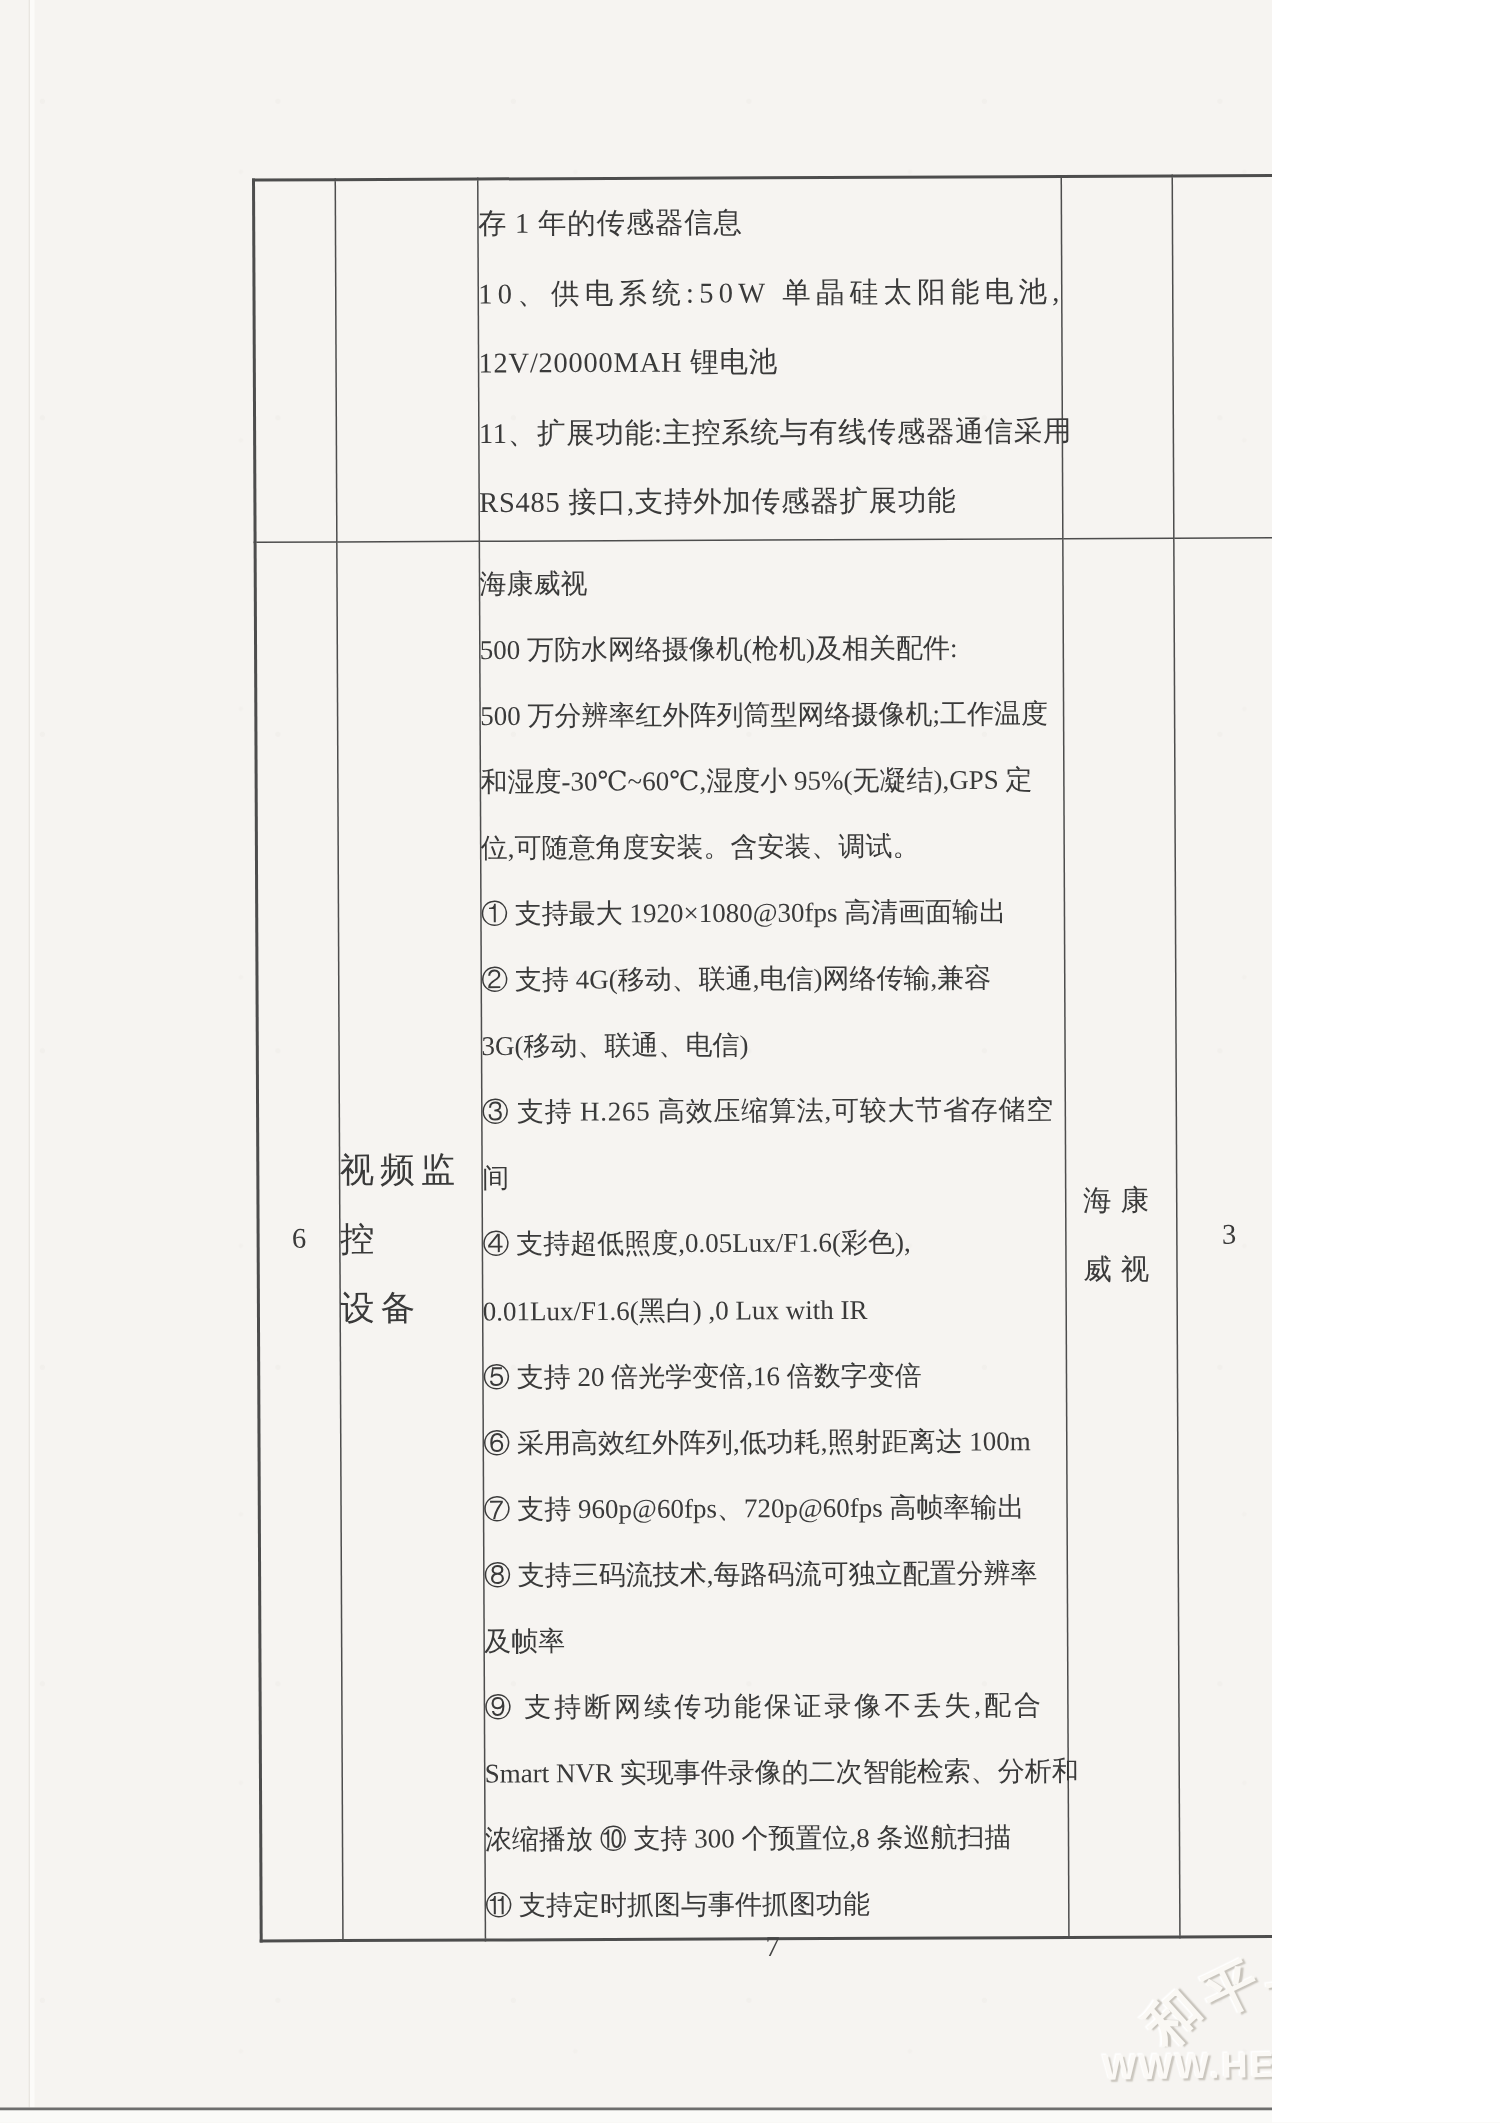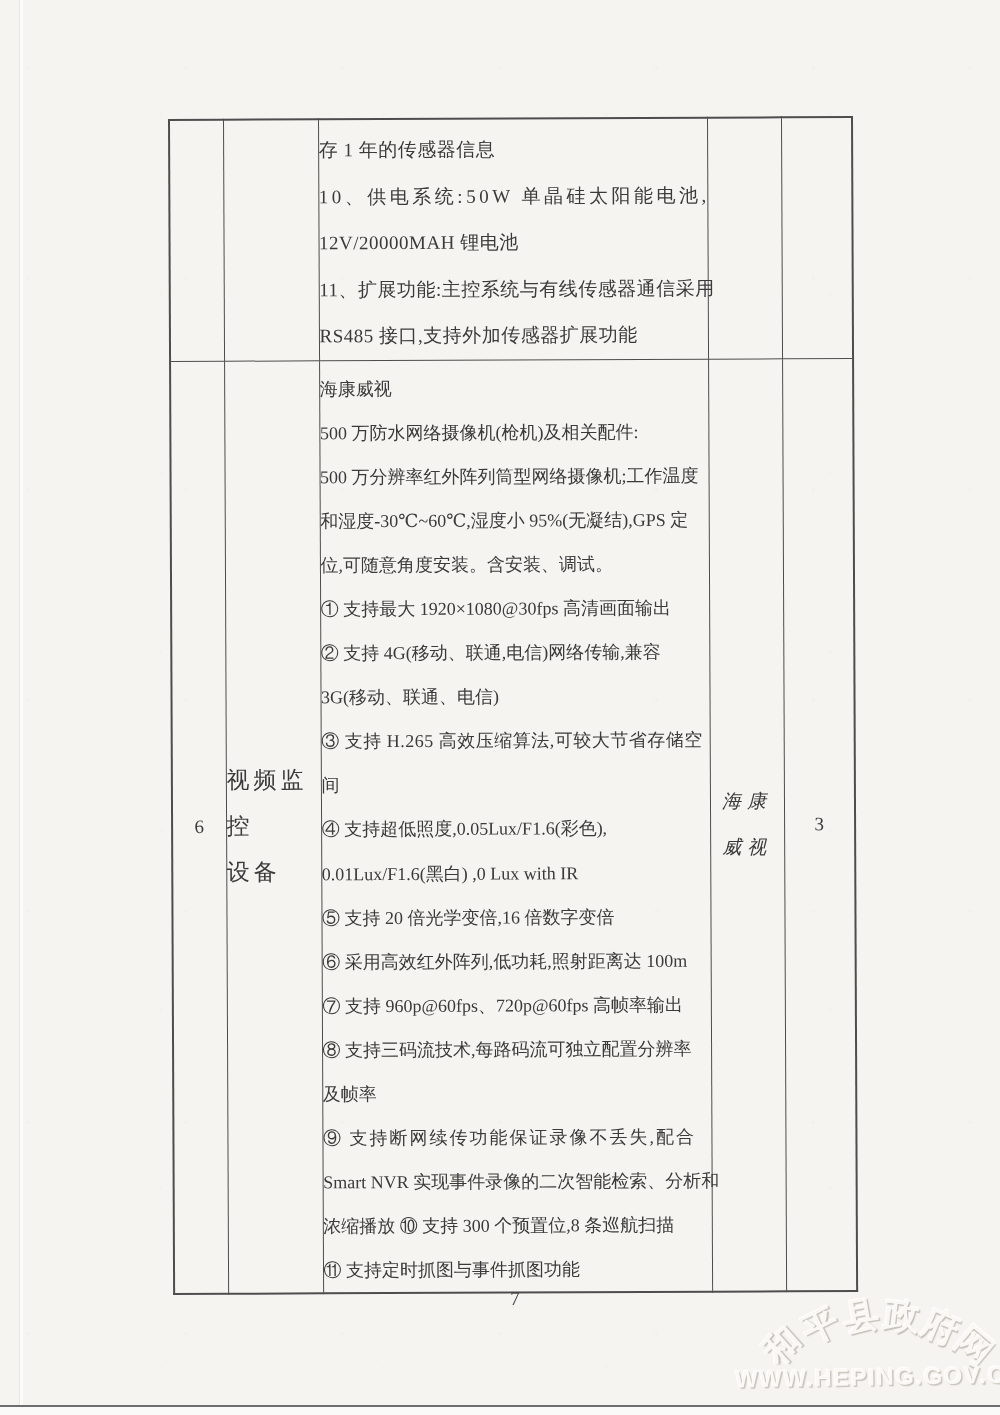--- a/index.html
+++ b/index.html
@@ -2,21 +2,21 @@
 <html><head>
 <meta charset="utf-8">
 <style>
   html,body{margin:0;padding:0;}
   body{
     width:1000px;height:1415px;
     font-family:"Liberation Serif","DejaVu Serif",serif;
     background:#ffffff;
   }
   .page{
-    position:relative;width:1000px;height:1415px;overflow:hidden;
+    position:relative;width:848px;height:1415px;overflow:hidden;
     background:#f6f4f1;
     background-image:
       radial-gradient(circle at 18% 32%, rgba(190,185,175,.07) 0 1.5px, transparent 2px),
       radial-gradient(circle at 72% 64%, rgba(190,185,175,.06) 0 1px, transparent 2px);
     background-size:157px 211px, 223px 179px;
     color:#3a3a3a;
   }
   
   .scan-left-edge{
     position:absolute;left:19px;top:0;width:3px;height:1405px;
@@ -43,21 +43,21 @@
   }
   table.spec-table{border:2px solid #4d4d4d;}
   tr.row-1{height:233px;}
   tr.row-2{height:928px;}
 
   td.cell-index{text-align:center;}
   td.cell-qty{text-align:center;}
   td.cell-category{text-align:left;padding-left:11px;}
   .cat-line{line-height:46px;letter-spacing:4px;font-size:23px;}
   td.cell-brand{text-align:center;}
-  .brand-line{line-height:46px;letter-spacing:6px;font-size:19px;font-style:italic;}
+  .brand-line{line-height:46px;letter-spacing:6px;font-size:19px;}
 
   td.cell-spec{vertical-align:top;padding-left:9px;padding-right:4px;}
   .spec-1 .line{line-height:46.5px;font-size:19px;letter-spacing:.5px;white-space:nowrap;}
   .spec-1{padding-top:7px !important;}
   .spec-1 .line:nth-child(2){letter-spacing:3.5px;}
   .spec-2{padding-top:6px !important;}
   .spec-2 .line{line-height:44.1px;font-size:18px;letter-spacing:0;white-space:nowrap;}
   .spec-2 .line:nth-child(18){letter-spacing:2px;}
   .spec-2 .line:nth-child(9){letter-spacing:.5px;}
 

